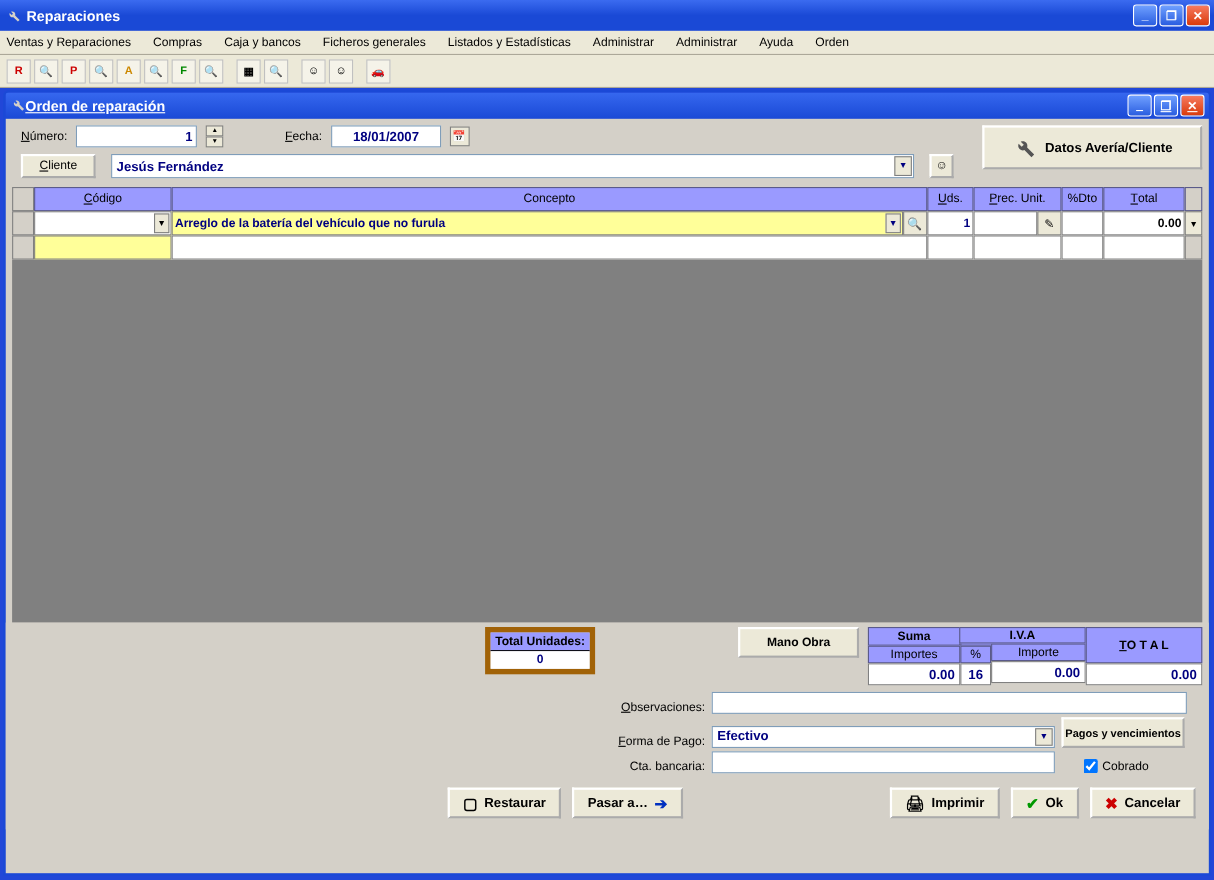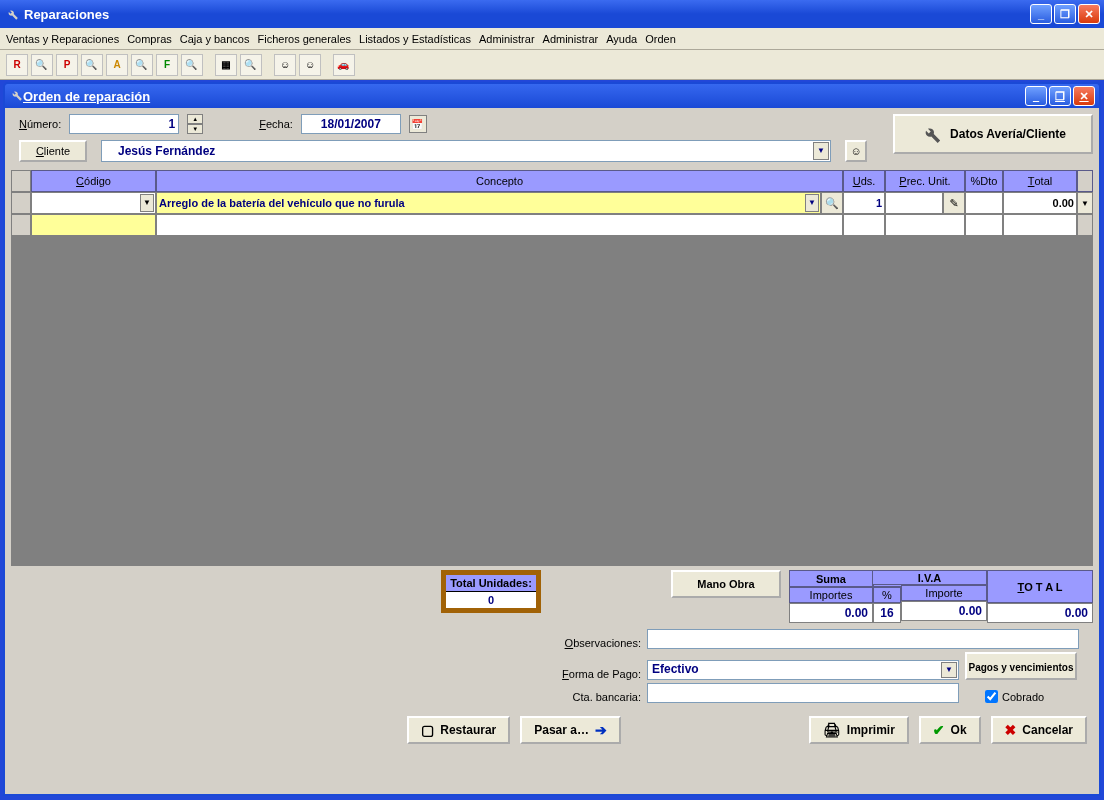--- a/index.html
+++ b/index.html
@@ -32,21 +32,21 @@
 .winbtn.close { background:linear-gradient(#f77b5f,#d93a0b); color:#fff;}
 
 
 .menubar {
   height:22px;
   background:#ece9d8;
   border-bottom:1px solid #aca899;
   display:flex;
   align-items:center;
   padding:0 6px;
-  gap:8px;
+  gap:20px;
   color:#000;
 }
 .menubar span { cursor:default; }
 
 
 .toolbar {
   height:30px;
   background:#ece9d8;
   border-bottom:1px solid #aca899;
   display:flex;
@@ -111,21 +111,21 @@
   display:flex;
   align-items:center;
   justify-content:center;
   gap:8px;
   font-size:12px;
   font-weight:bold;
 }
 
 .header-row2 { display:flex; align-items:center; padding:4px 6px 6px 14px; gap:14px;}
 .cliente-btn { width:68px;height:22px;border:2px outset #fff;background:#ece9d8;font-size:11px;}
-.cliente-input { flex:1; height:22px; max-width:730px; border:1px solid #7f9db9; background:#fff; color:#000080; font-weight:bold; padding:2px 16px; font-size:12px; display:flex;align-items:center; position:relative;}
+.cliente-input { flex:1; height:22px; max-width:730px; border:1px solid #7f9db9; background:#fff; color:#000080; font-weight:bold; padding:2px 4px; font-size:12px; display:flex;align-items:center; position:relative;}
 .cliente-input .dd { position:absolute; right:1px; top:1px; width:16px;height:18px;border:1px solid #808080;background:#ece9d8;font-size:8px;text-align:center;line-height:16px;}
 .face-btn { width:22px;height:22px;border:2px outset #fff;background:#ece9d8;display:flex;align-items:center;justify-content:center;}
 
 
 .grid-container { margin:2px 6px 0 6px;}
 .grid-head { display:flex; height:22px;}
 .gh { border:1px solid #5a5a8a; background:#9a9aff; color:#000; font-weight:normal; font-size:11px; display:flex; align-items:center; justify-content:center;}
 .gh.codigo { width:145px;}
 .gh.concepto { flex:1;}
 .gh.uds { width:42px;}

